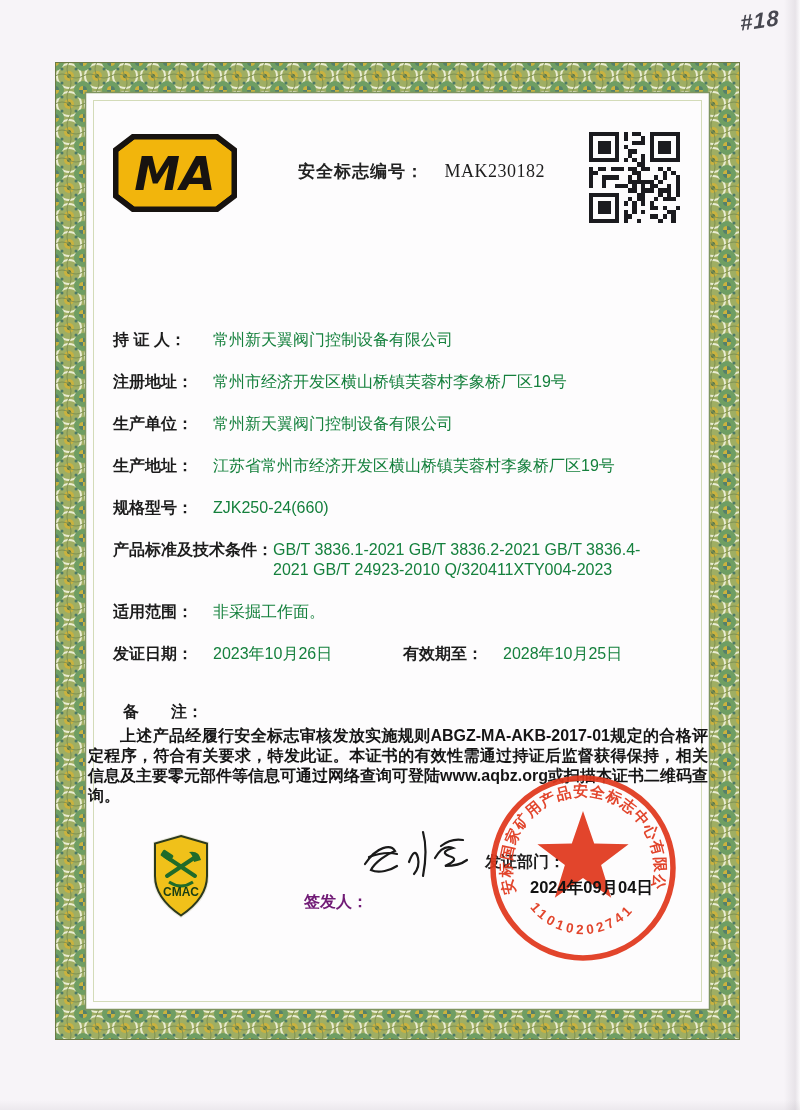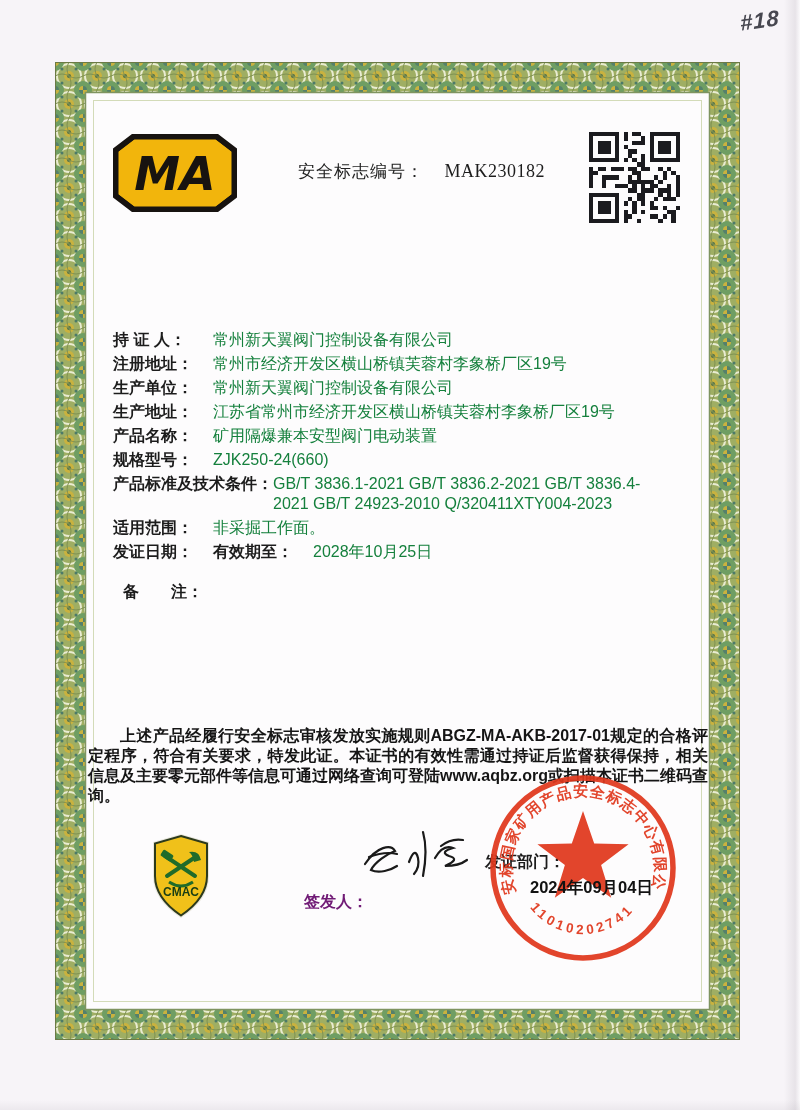--- a/index.html
+++ b/index.html
@@ -20,32 +20,32 @@
     font-size:22px;font-style:italic;font-weight:600;
     transform:rotate(-8deg) skewX(-6deg);letter-spacing:1px;
   }
   
   .frame{position:absolute;left:55px;top:62px;width:685px;height:978px;}
   .content{position:absolute;left:55px;top:62px;width:685px;height:764px;}
 
   
   .ma-badge{position:absolute;left:58px;top:72px;width:124px;height:78px;}
   .certno{position:absolute;left:243px;top:98px;white-space:nowrap;}
-  .certno .lbl{font-size:17px;color:#222;font-weight:400;letter-spacing:1px;}
+  .certno .lbl{font-size:17px;color:#222;font-weight:700;letter-spacing:1px;}
   .certno .val{font-size:18px;color:#1d1d1d;font-family:"Liberation Serif","DejaVu Serif",serif;letter-spacing:.5px;margin-left:16px;}
   .qr{position:absolute;left:534px;top:70px;width:91px;height:91px;}
 
   .title{
     position:absolute;left:0;top:176px;width:100%;text-align:center;
     font-size:40px;font-weight:800;color:#161616;letter-spacing:2px;
   }
 
   
   .fields{position:absolute;left:58px;top:268px;width:560px;
-    display:flex;flex-direction:column;gap:4px;}
+    display:flex;flex-direction:column;gap:22px;}
   .row{display:flex;align-items:flex-start;line-height:20px;}
   .row .lbl{flex:0 0 100px;font-size:16px;font-weight:700;color:#1c1c1c;white-space:nowrap;}
   .row .val{font-size:16px;font-weight:400;color:#15803d;}
   .row.std .lbl{flex:0 0 150px;}
   .row.std .val{width:380px;}
   .row.dates .val1{flex:0 0 190px;}
   .row.dates .lbl2{flex:0 0 100px;font-size:16px;font-weight:700;color:#1c1c1c;white-space:nowrap;}
   .remark{margin-top:16px;text-align:center;}
 
   
@@ -339,37 +339,34 @@
     </div>
     <div class="row">
       <span class="lbl">生产单位：</span>
       <span class="val">常州新天翼阀门控制设备有限公司</span>
     </div>
     <div class="row">
       <span class="lbl">生产地址：</span>
       <span class="val">江苏省常州市经济开发区横山桥镇芙蓉村李象桥厂区19号</span>
     </div>
     <div class="row">
-      <span class="lbl">产品名称：</span>
-      <span class="val">矿用隔爆兼本安型阀门电动装置</span>
-    </div>
-    <div class="row">
       <span class="lbl">规格型号：</span>
       <span class="val">ZJK250-24(660)</span>
     </div>
     <div class="row std">
       <span class="lbl">产品标准及技术条件：</span>
       <span class="val">GB/T 3836.1-2021 GB/T 3836.2-2021 GB/T 3836.4-2021 GB/T 24923-2010 Q/320411XTY004-2023</span>
     </div>
     <div class="row">
       <span class="lbl">适用范围：</span>
       <span class="val">非采掘工作面。</span>
     </div>
     <div class="row dates">
       <span class="lbl">发证日期：</span>
+      <span class="val val1">2023年10月26日</span>
       <span class="lbl2">有效期至：</span>
       <span class="val">2028年10月25日</span>
     </div>
     <div class="row remark">
       <span class="lbl">备　　注：</span>
       <span class="val"></span>
     </div>
   </div>
 
   <div class="statement">上述产品经履行安全标志审核发放实施规则ABGZ-MA-AKB-2017-01规定的合格评定程序，符合有关要求，特发此证。本证书的有效性需通过持证后监督获得保持，相关信息及主要零元部件等信息可通过网络查询可登陆www.aqbz.org或扫描本证书二维码查询。</div>

